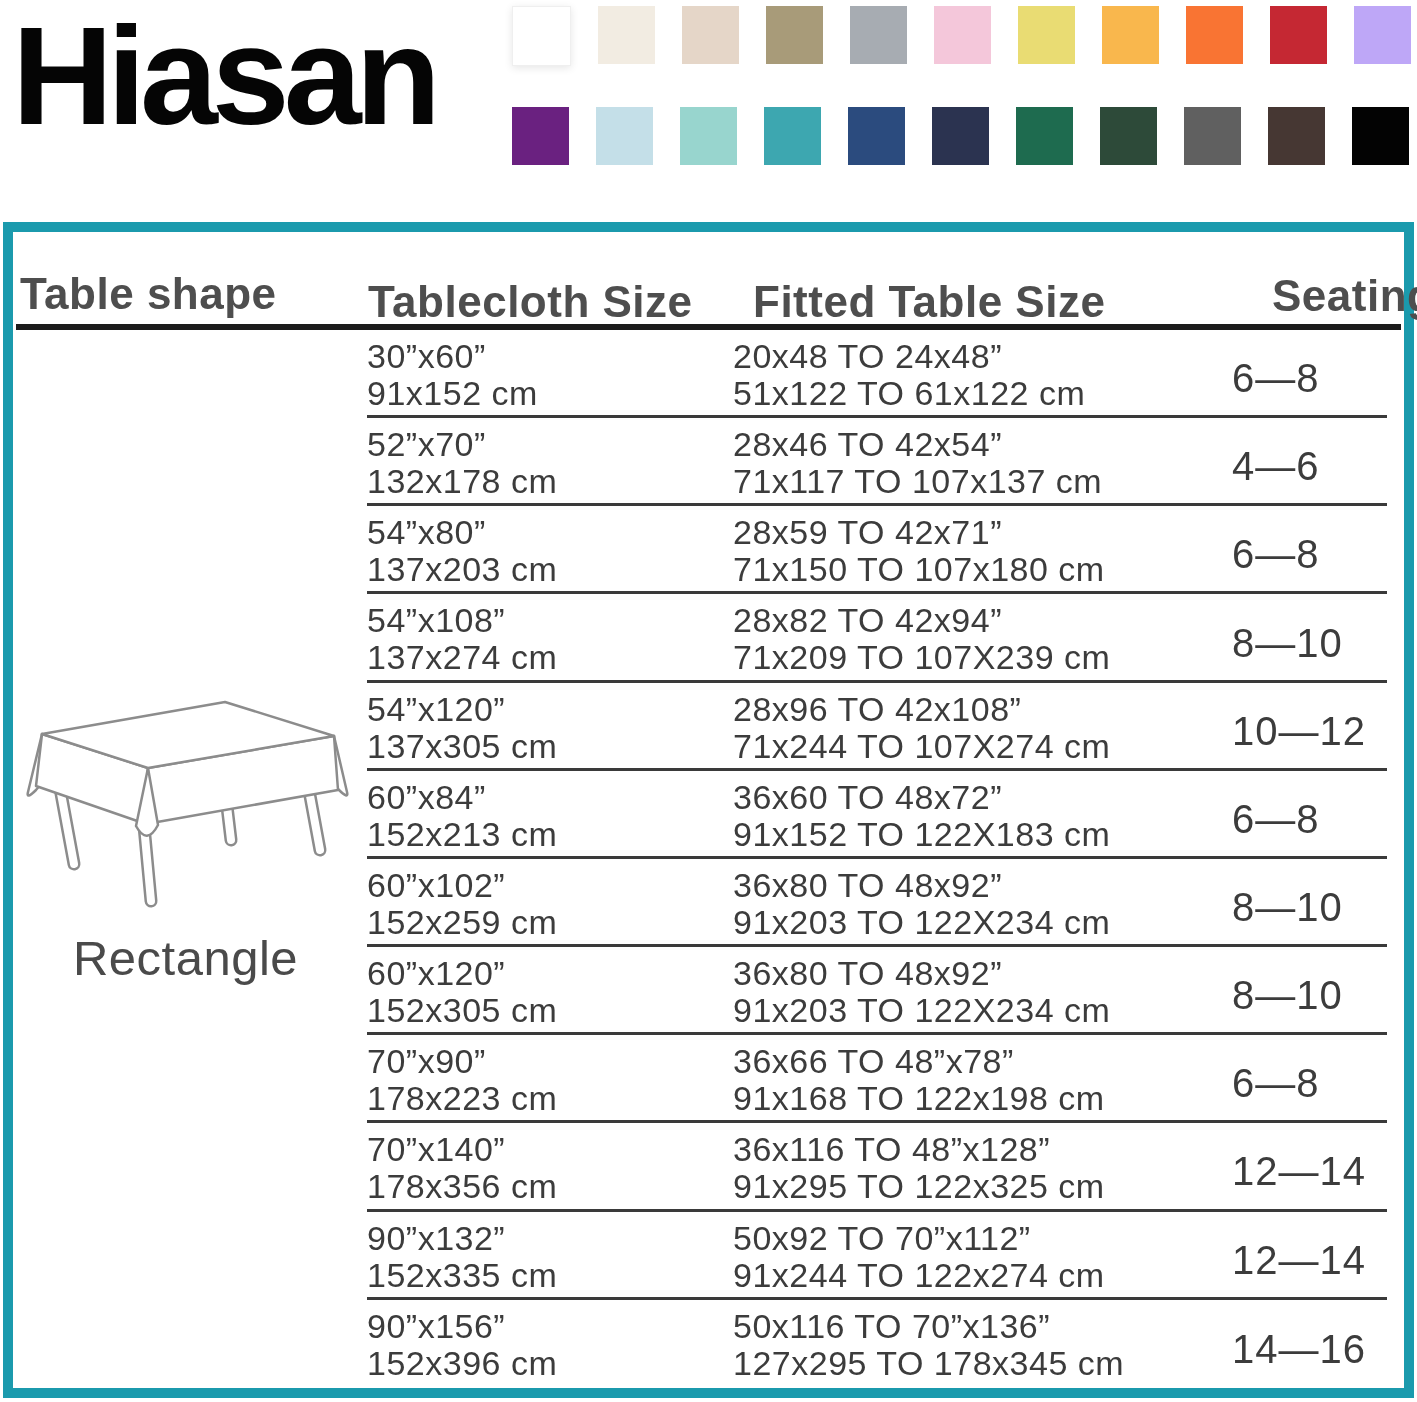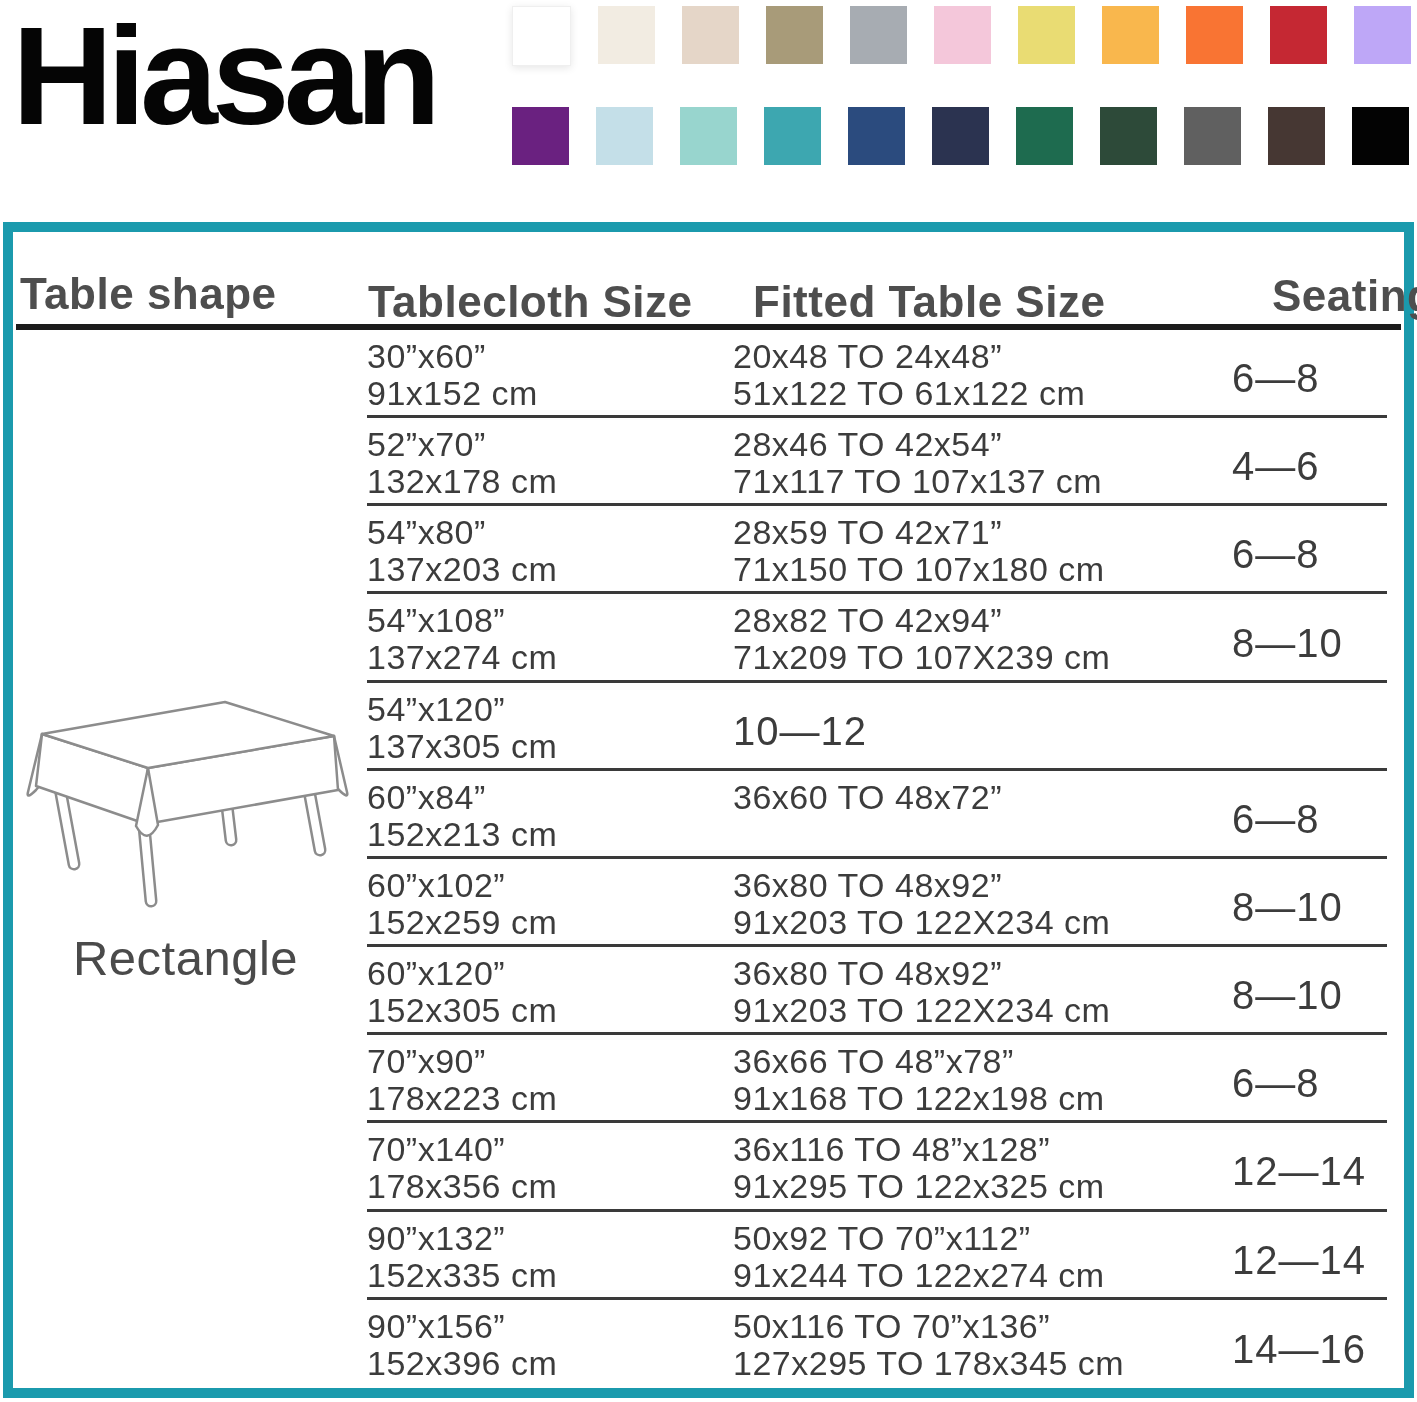--- a/index.html
+++ b/index.html
@@ -169,32 +169,37 @@
     <div class="cell seat">
       <span>8—10</span>
     </div>
   </div>
 
   <div class="row">
     <div class="cell tcs">
       <div>54”x120”</div>
       <div>137x305 cm</div>
     </div>
+    <div class="cell fts">
+      <div>28x96 TO 42x108”</div>
+      <div>71x244 TO 107X274 cm</div>
+    </div>
     <div class="cell seat">
       <span>10—12</span>
     </div>
   </div>
 
   <div class="row">
     <div class="cell tcs">
       <div>60”x84”</div>
       <div>152x213 cm</div>
     </div>
     <div class="cell fts">
       <div>36x60 TO 48x72”</div>
+      <div>91x152 TO 122X183 cm</div>
     </div>
     <div class="cell seat">
       <span>6—8</span>
     </div>
   </div>
 
   <div class="row">
     <div class="cell tcs">
       <div>60”x102”</div>
       <div>152x259 cm</div>

